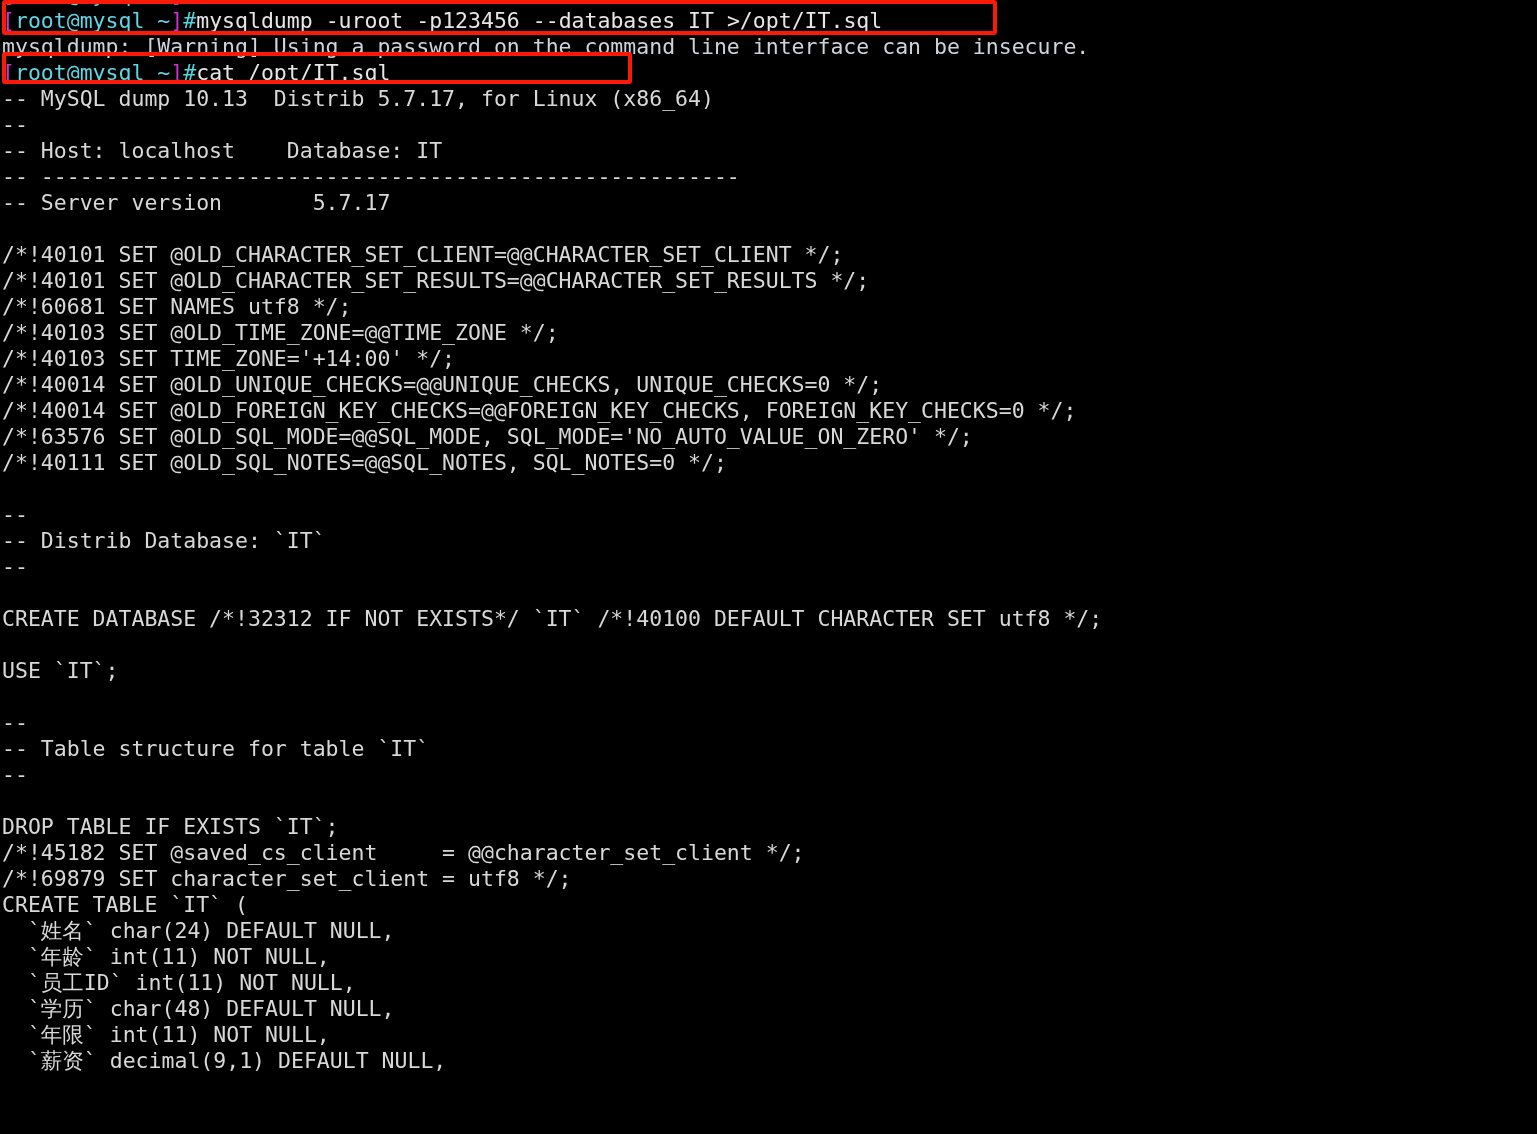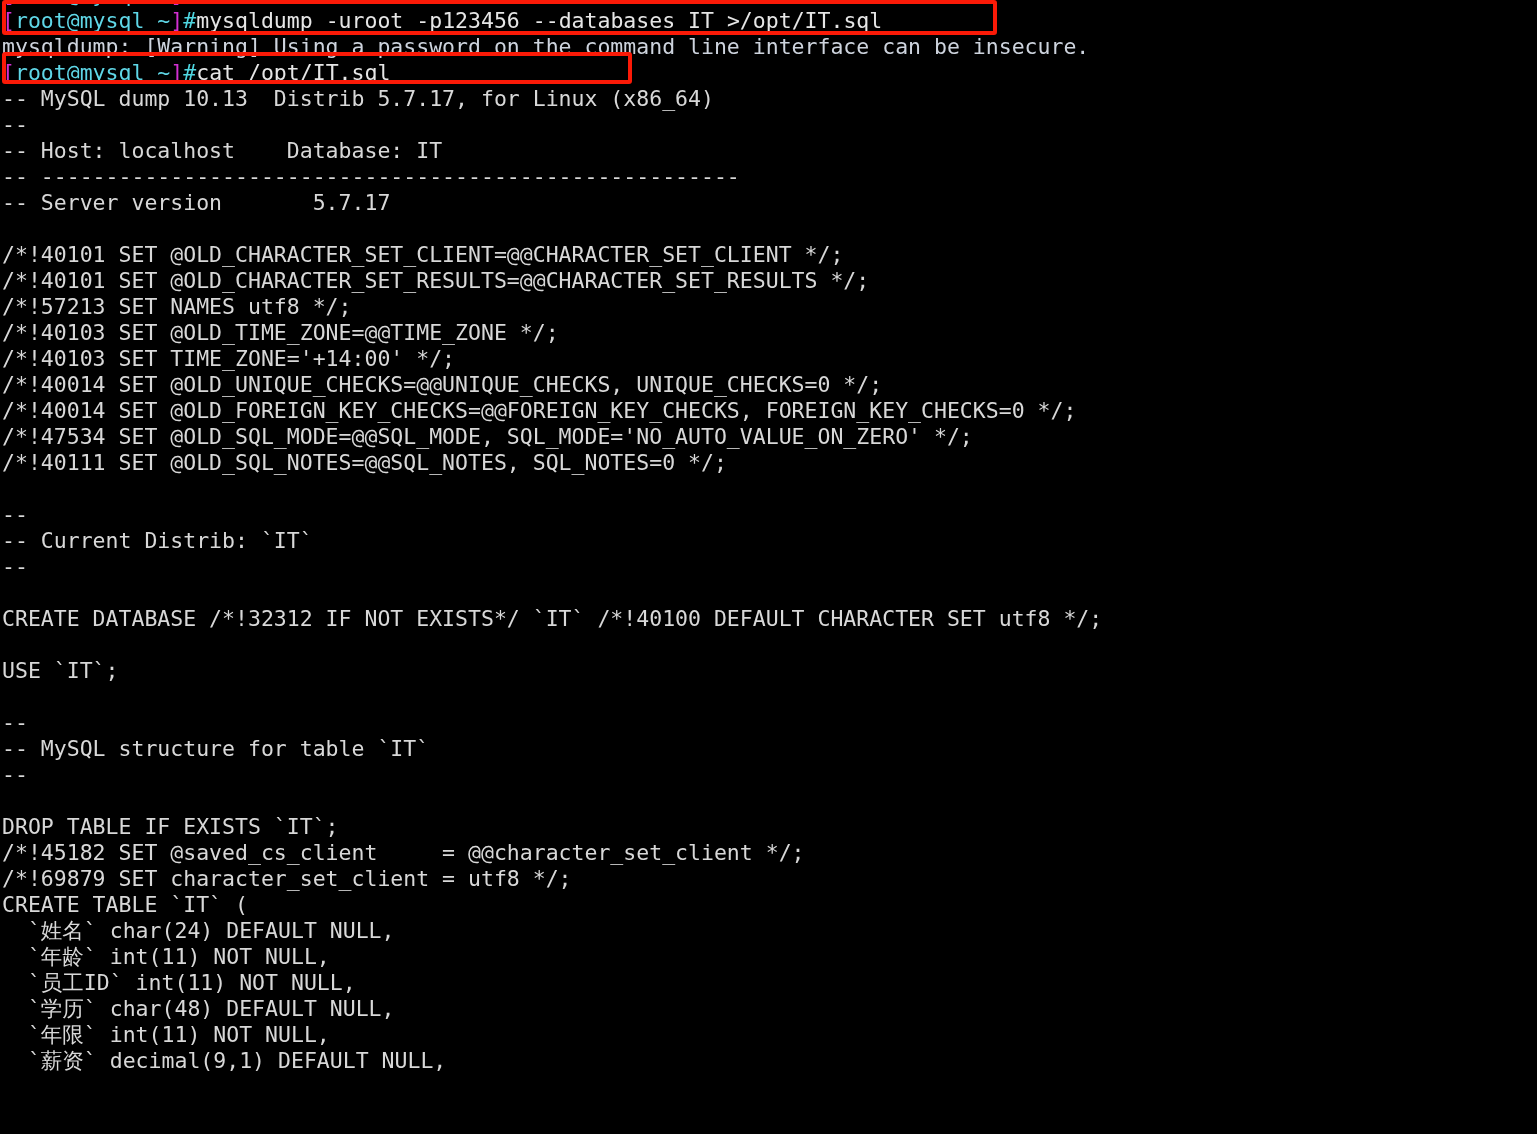--- a/index.html
+++ b/index.html
@@ -80,38 +80,38 @@
 
     <div id="output">
         <div class="line">-- MySQL dump 10.13  Distrib 5.7.17, for Linux (x86_64)</div>
         <div class="line">--</div>
         <div class="line">-- Host: localhost    Database: IT</div>
         <div class="line">-- ------------------------------------------------------</div>
         <div class="line">-- Server version       5.7.17</div>
         <div class="line blank"> </div>
         <div class="line">/*!40101 SET @OLD_CHARACTER_SET_CLIENT=@@CHARACTER_SET_CLIENT */;</div>
         <div class="line">/*!40101 SET @OLD_CHARACTER_SET_RESULTS=@@CHARACTER_SET_RESULTS */;</div>
-        <div class="line">/*!57213 SET NAMES utf8 */;</div>
+        <div class="line">/*!60681 SET NAMES utf8 */;</div>
         <div class="line">/*!40103 SET @OLD_TIME_ZONE=@@TIME_ZONE */;</div>
         <div class="line">/*!40103 SET TIME_ZONE='+14:00' */;</div>
         <div class="line">/*!40014 SET @OLD_UNIQUE_CHECKS=@@UNIQUE_CHECKS, UNIQUE_CHECKS=0 */;</div>
         <div class="line">/*!40014 SET @OLD_FOREIGN_KEY_CHECKS=@@FOREIGN_KEY_CHECKS, FOREIGN_KEY_CHECKS=0 */;</div>
-        <div class="line">/*!47534 SET @OLD_SQL_MODE=@@SQL_MODE, SQL_MODE='NO_AUTO_VALUE_ON_ZERO' */;</div>
+        <div class="line">/*!63576 SET @OLD_SQL_MODE=@@SQL_MODE, SQL_MODE='NO_AUTO_VALUE_ON_ZERO' */;</div>
         <div class="line">/*!40111 SET @OLD_SQL_NOTES=@@SQL_NOTES, SQL_NOTES=0 */;</div>
         <div class="line blank"> </div>
         <div class="line">--</div>
-        <div class="line">-- Current Distrib: `IT`</div>
+        <div class="line">-- Distrib Database: `IT`</div>
         <div class="line">--</div>
         <div class="line blank"> </div>
         <div class="line">CREATE DATABASE /*!32312 IF NOT EXISTS*/ `IT` /*!40100 DEFAULT CHARACTER SET utf8 */;</div>
         <div class="line blank"> </div>
         <div class="line">USE `IT`;</div>
         <div class="line blank"> </div>
         <div class="line">--</div>
-        <div class="line">-- MySQL structure for table `IT`</div>
+        <div class="line">-- Table structure for table `IT`</div>
         <div class="line">--</div>
         <div class="line blank"> </div>
         <div class="line">DROP TABLE IF EXISTS `IT`;</div>
         <div class="line">/*!45182 SET @saved_cs_client     = @@character_set_client */;</div>
         <div class="line">/*!69879 SET character_set_client = utf8 */;</div>
         <div class="line">CREATE TABLE `IT` (</div>
         <div class="line">  `姓名` char(24) DEFAULT NULL,</div>
         <div class="line">  `年龄` int(11) NOT NULL,</div>
         <div class="line">  `员工ID` int(11) NOT NULL,</div>
         <div class="line">  `学历` char(48) DEFAULT NULL,</div>

